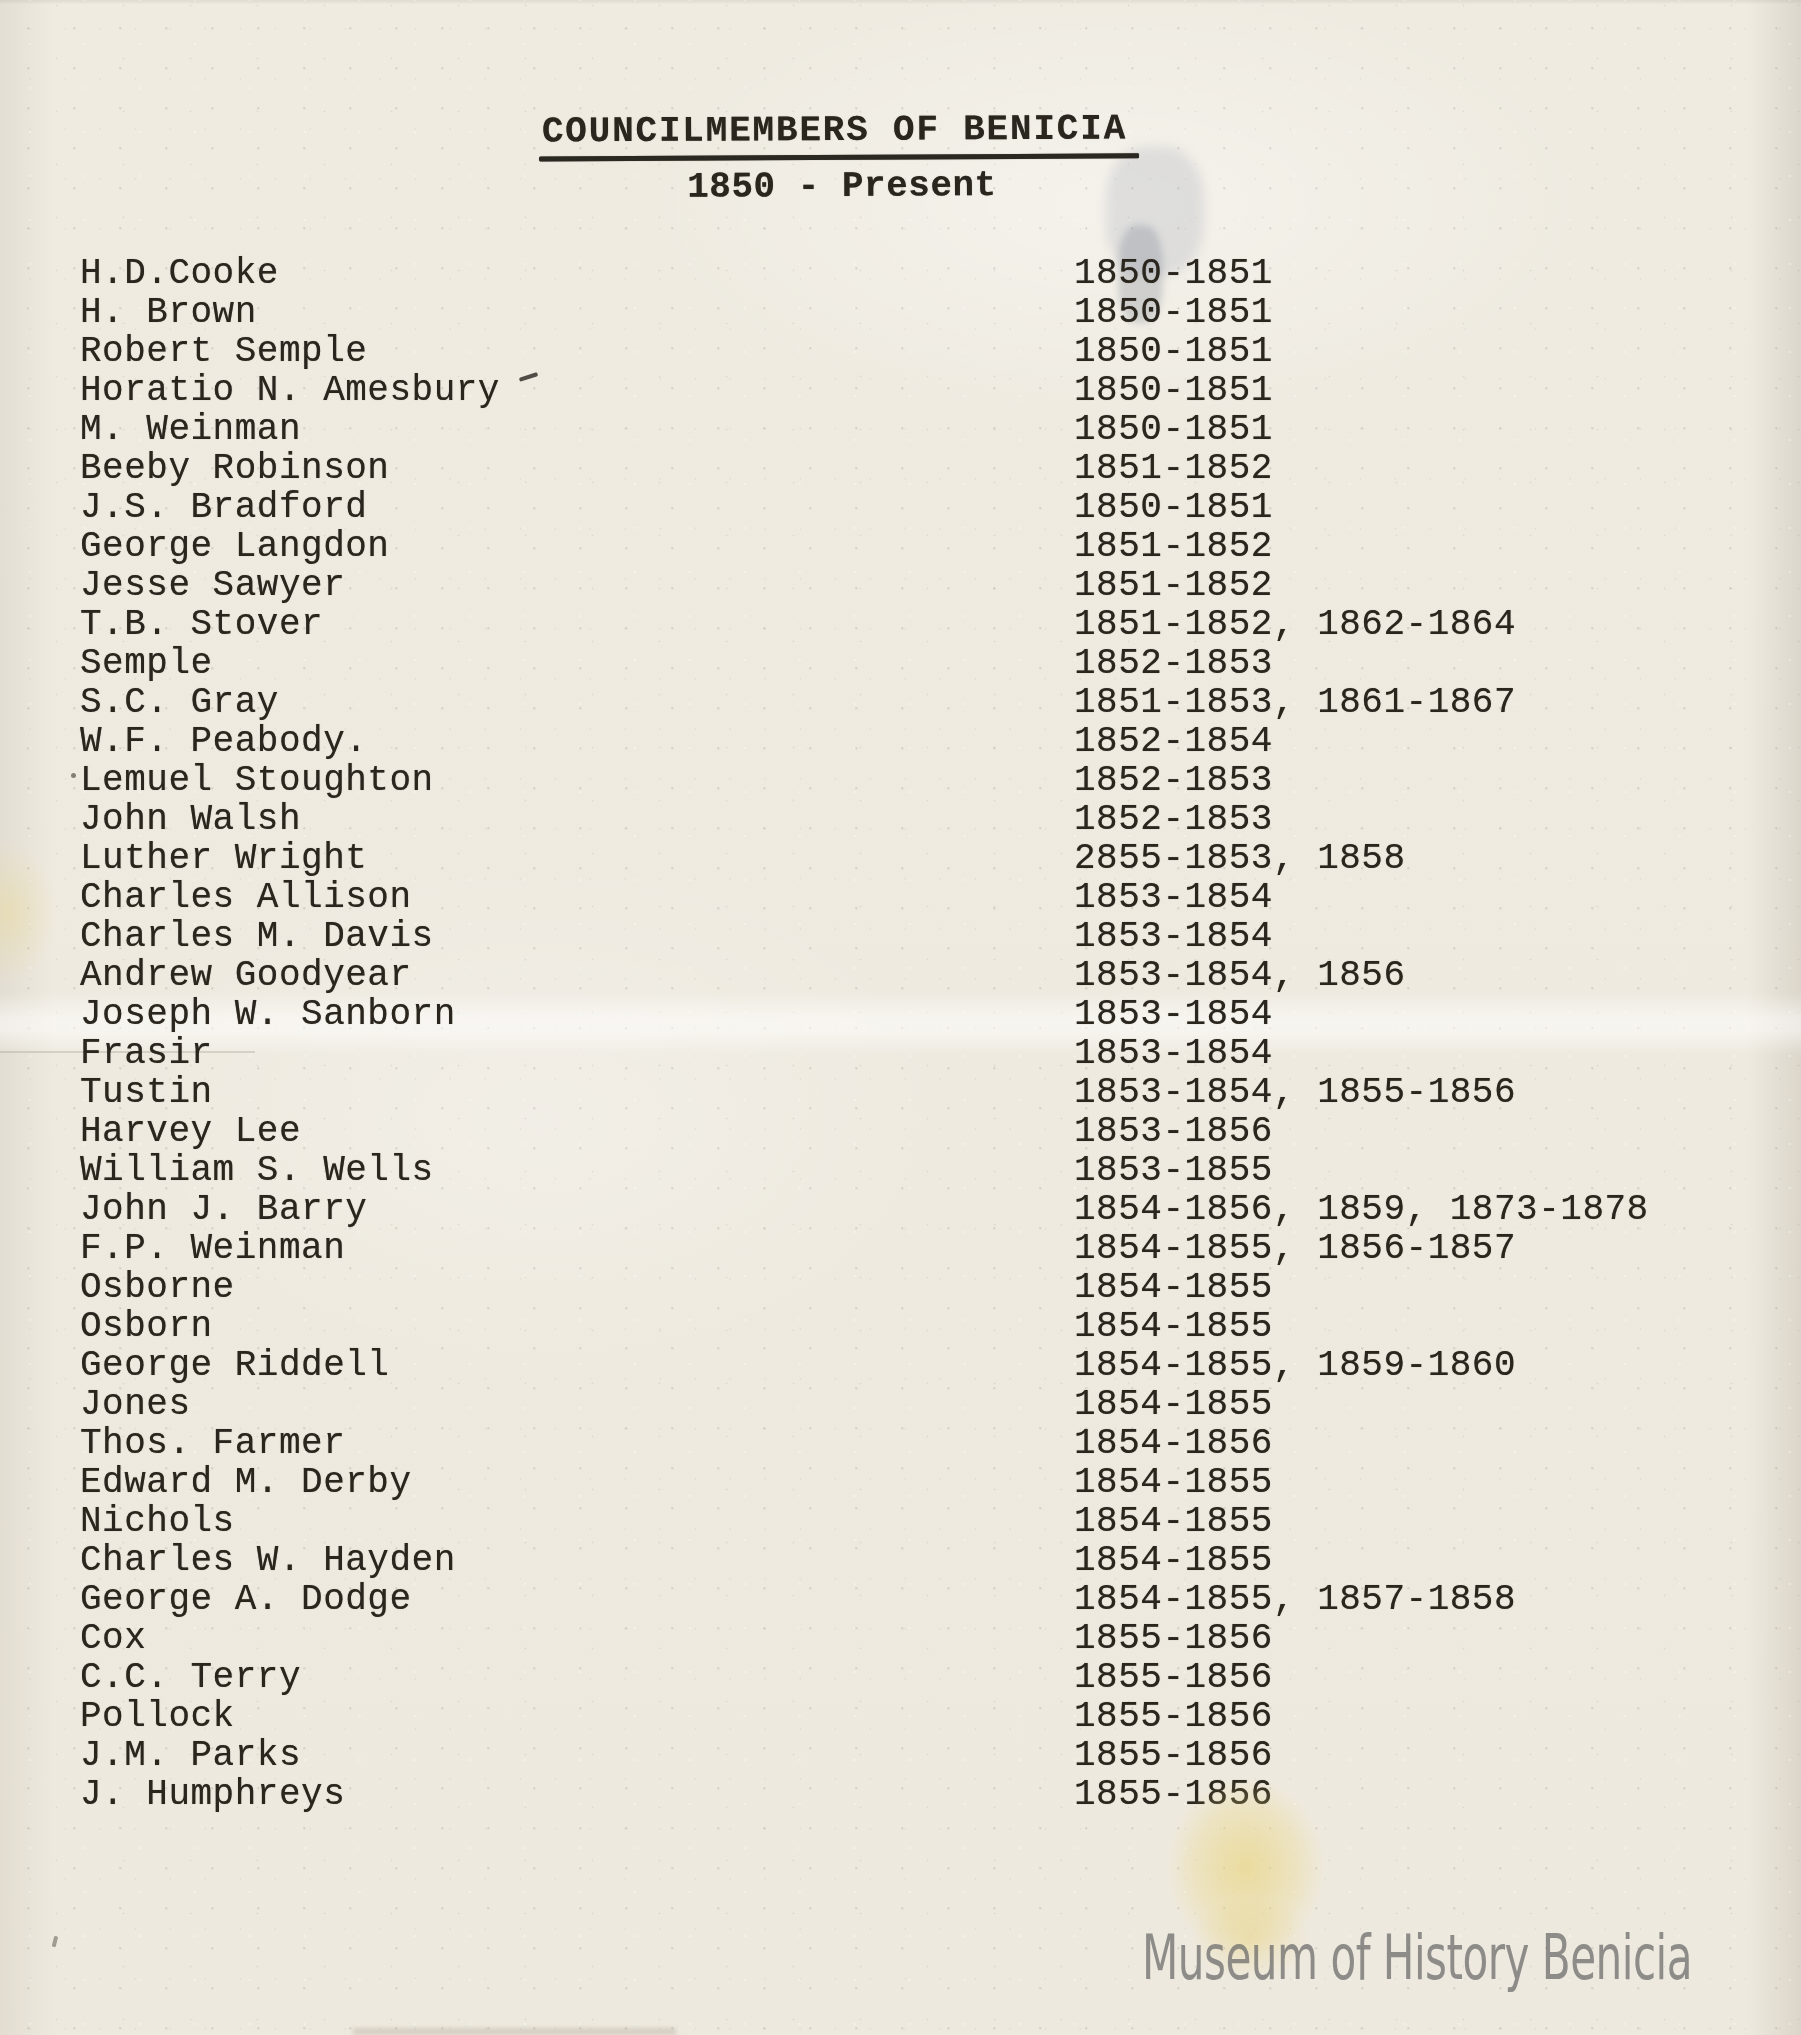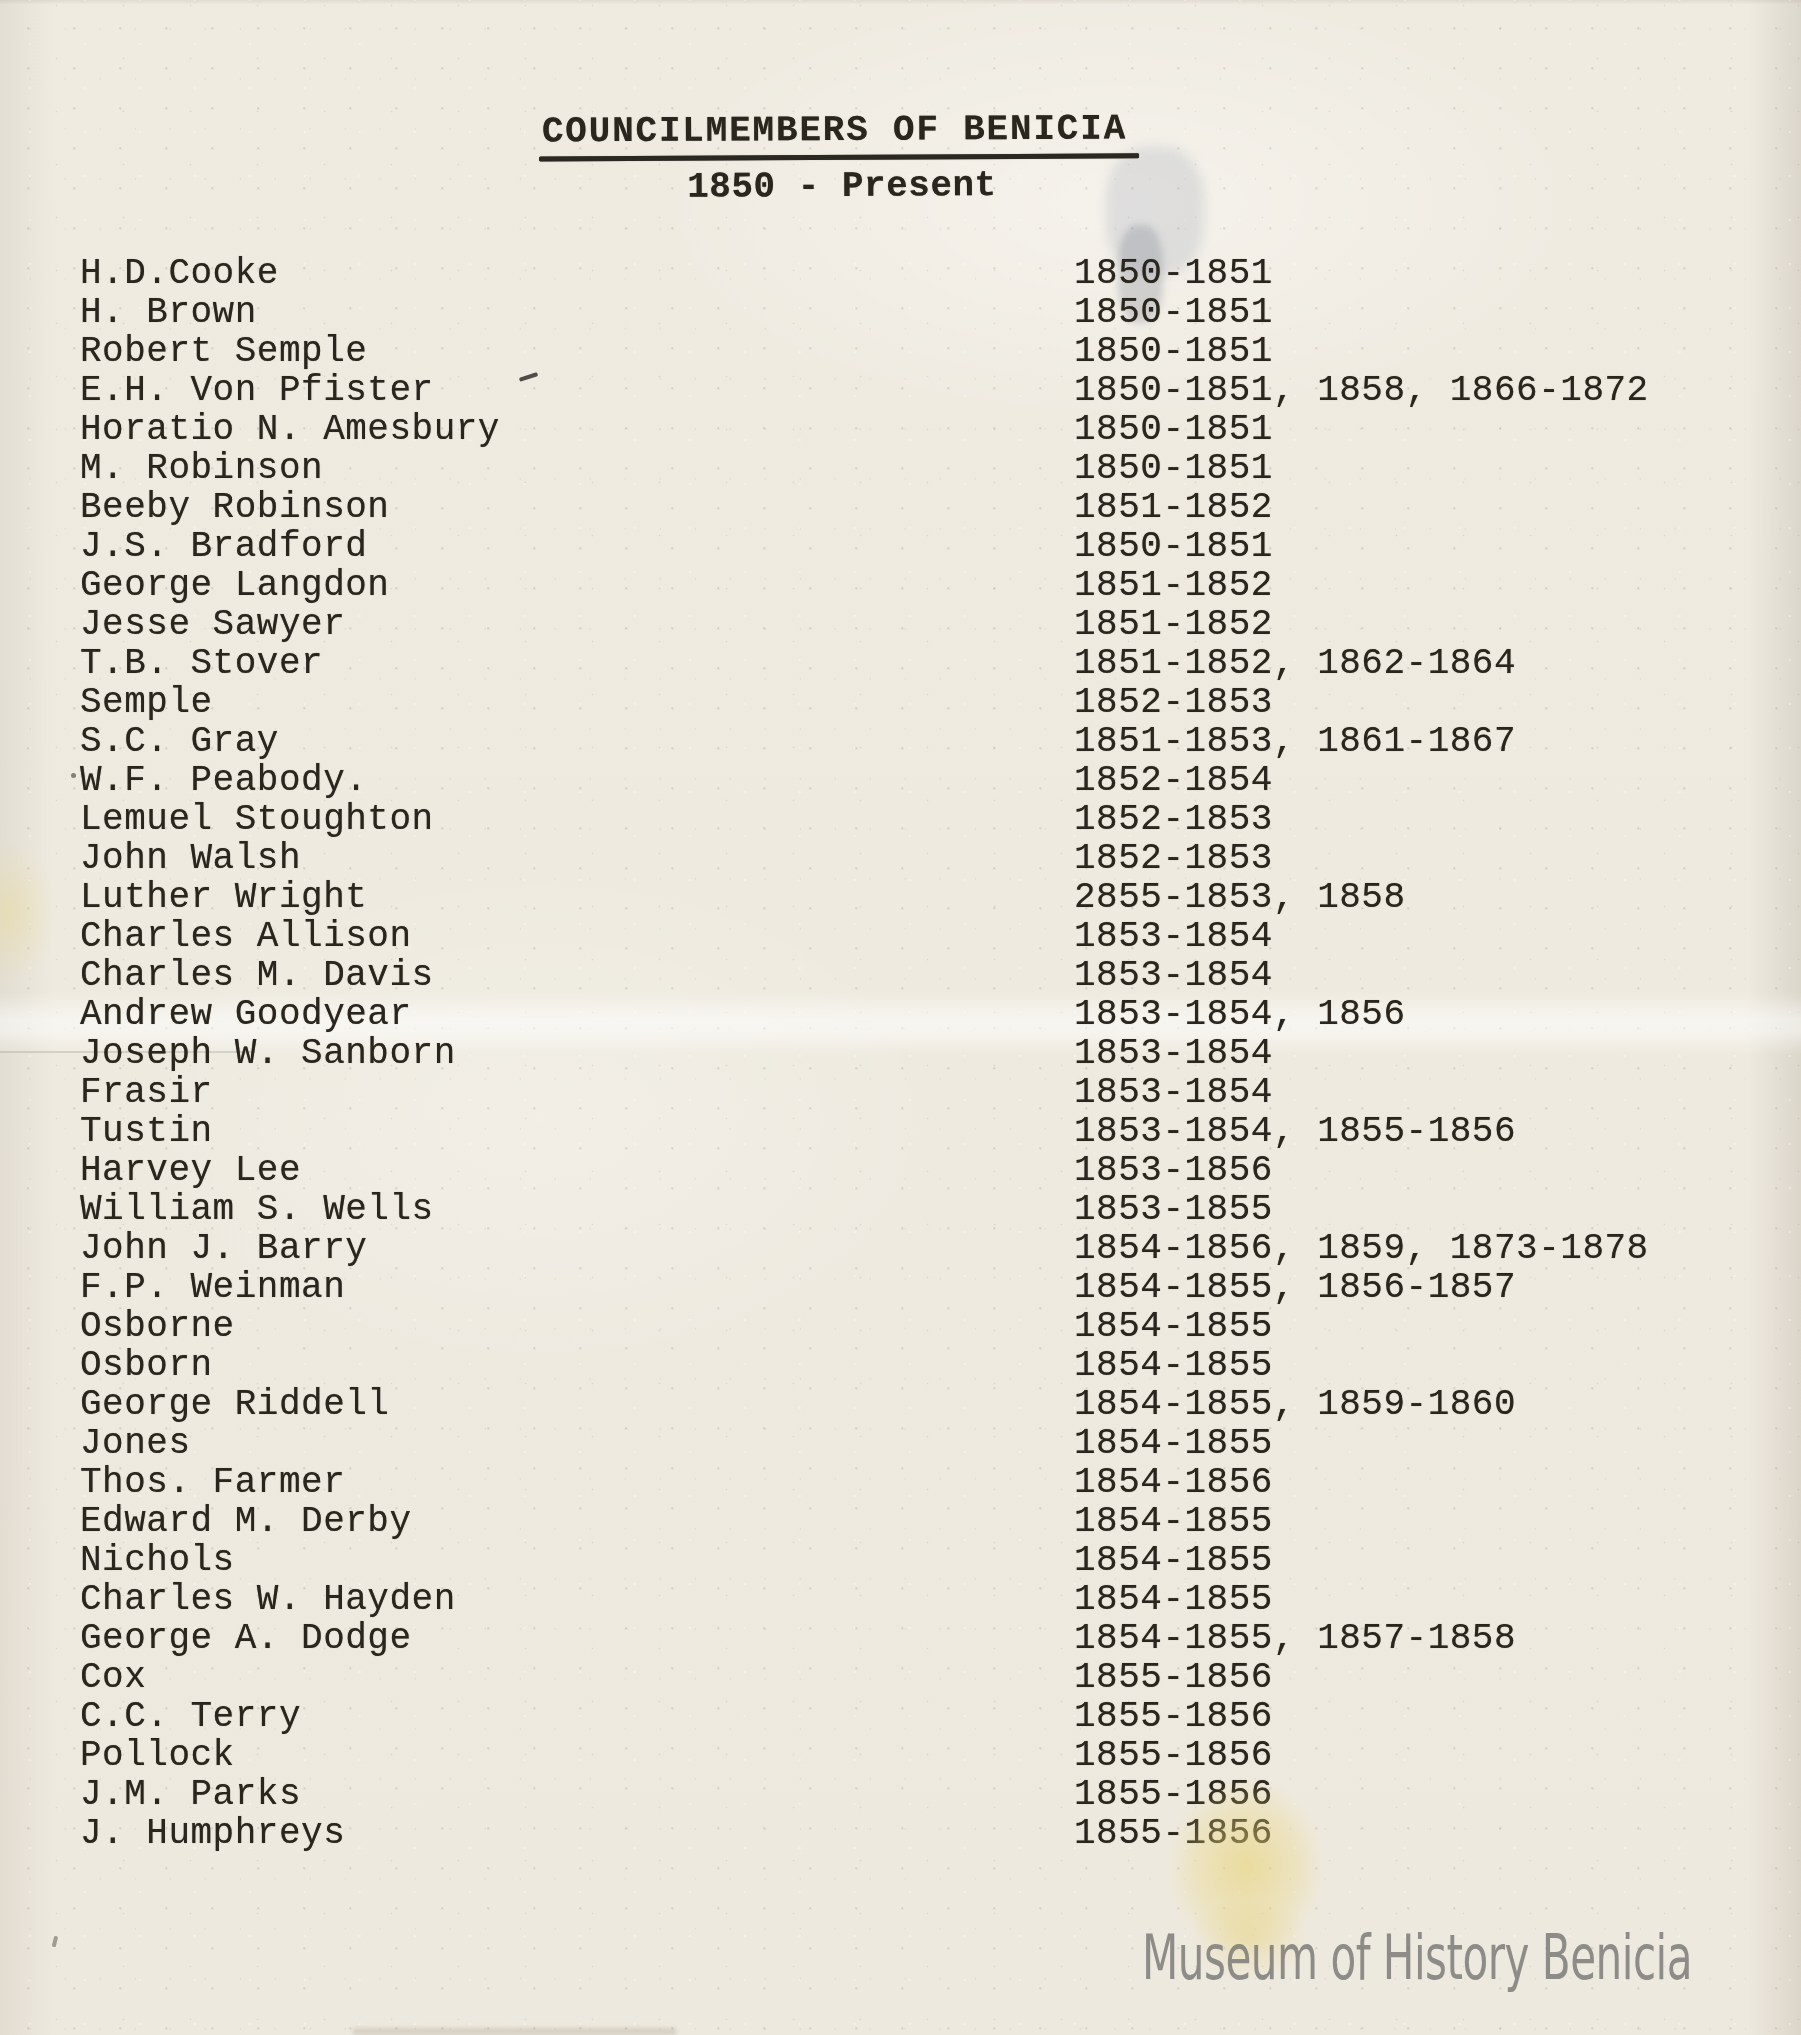--- a/index.html
+++ b/index.html
@@ -77,23 +77,22 @@
   <div class="title-block">
     <div class="doc-title typewriter">COUNCILMEMBERS OF BENICIA</div>
     <div class="title-underline"></div>
     <div class="doc-subtitle typewriter">1850 - Present</div>
   </div>
 
   <div class="member-list typewriter">
       <div class="row"><span class="name">H.D.Cooke</span><span class="years">1850-1851</span></div>
       <div class="row"><span class="name">H. Brown</span><span class="years">1850-1851</span></div>
       <div class="row"><span class="name">Robert Semple</span><span class="years">1850-1851</span></div>
-      <div class="row"><span class="name">E.H. Von Pfister</span><span class="years">1850-1851, 1858, 1866-1872</span></div>
       <div class="row"><span class="name">Horatio N. Amesbury</span><span class="years">1850-1851</span></div>
-      <div class="row"><span class="name">M. Robinson</span><span class="years">1850-1851</span></div>
+      <div class="row"><span class="name">M. Weinman</span><span class="years">1850-1851</span></div>
       <div class="row"><span class="name">Beeby Robinson</span><span class="years">1851-1852</span></div>
       <div class="row"><span class="name">J.S. Bradford</span><span class="years">1850-1851</span></div>
       <div class="row"><span class="name">George Langdon</span><span class="years">1851-1852</span></div>
       <div class="row"><span class="name">Jesse Sawyer</span><span class="years">1851-1852</span></div>
       <div class="row"><span class="name">T.B. Stover</span><span class="years">1851-1852, 1862-1864</span></div>
       <div class="row"><span class="name">Semple</span><span class="years">1852-1853</span></div>
       <div class="row"><span class="name">S.C. Gray</span><span class="years">1851-1853, 1861-1867</span></div>
       <div class="row"><span class="name">W.F. Peabody.</span><span class="years">1852-1854</span></div>
       <div class="row"><span class="name">Lemuel Stoughton</span><span class="years">1852-1853</span></div>
       <div class="row"><span class="name">John Walsh</span><span class="years">1852-1853</span></div>

